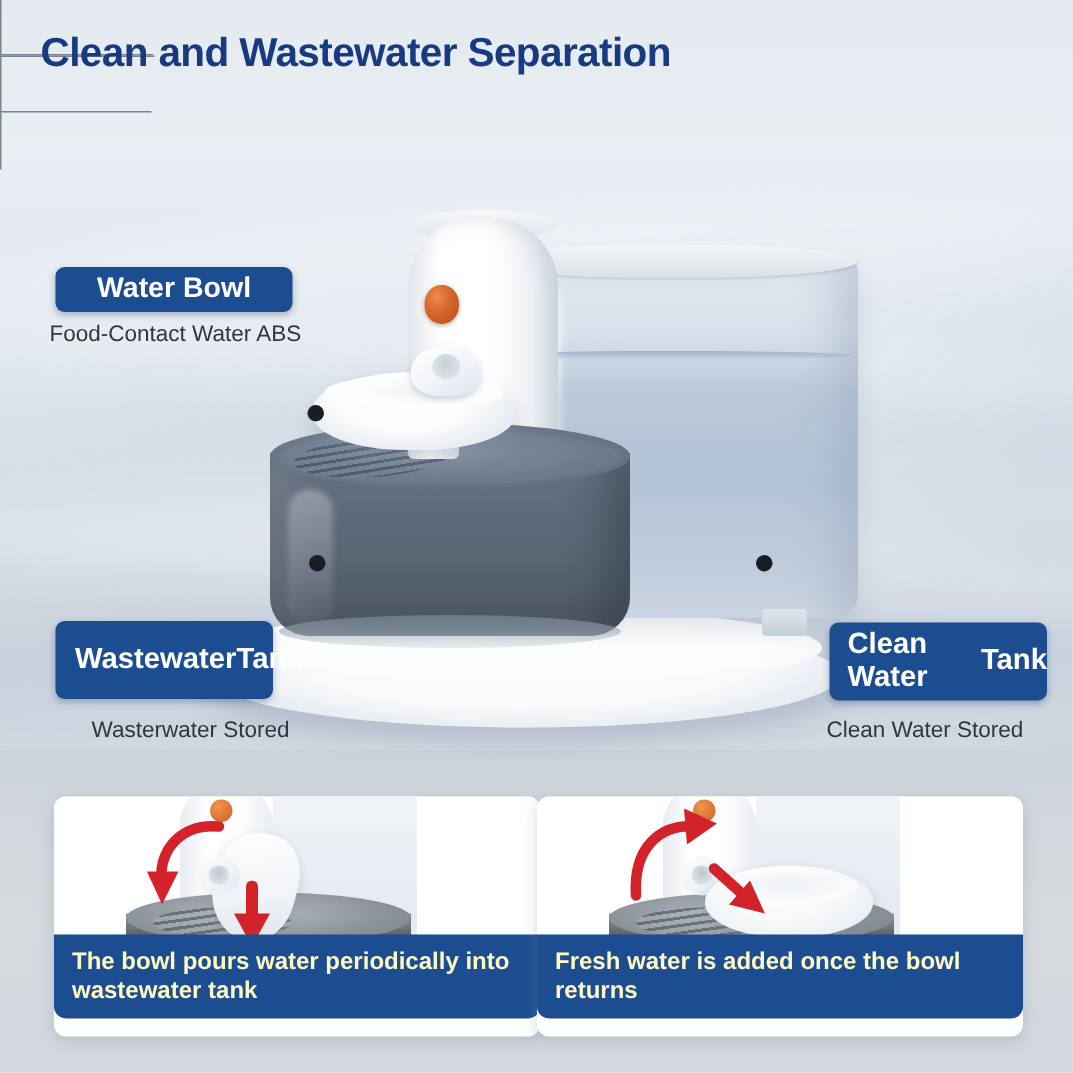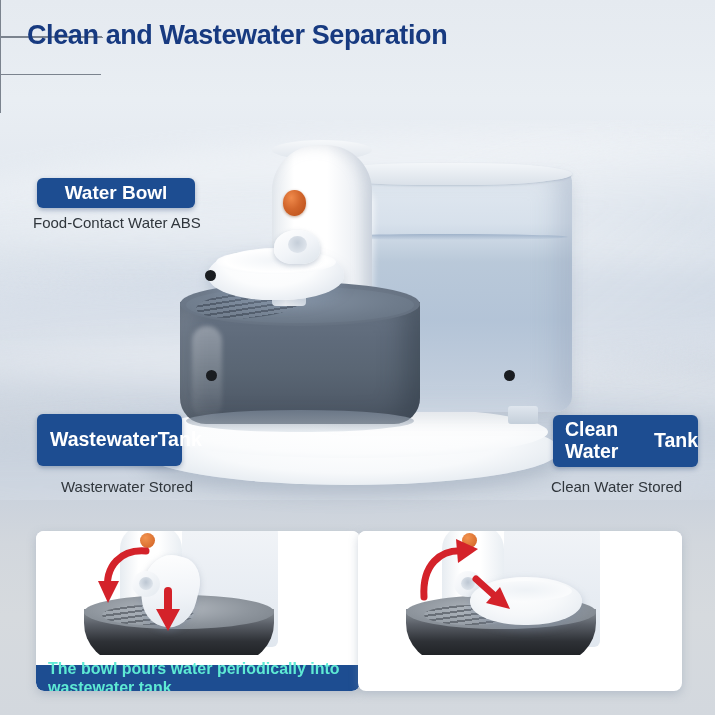--- a/index.html
+++ b/index.html
@@ -112,21 +112,21 @@
   .lead-cw-v{left:612px;top:375px;width:1px;height:38px;background:#7b838e;}
   .lead-cw-h{left:512px;top:375px;width:101px;height:1px;background:#7b838e;}
   .dot-cw{left:504px;top:370px;}
 
   
   .card{position:absolute;top:531px;width:324px;height:160px;border-radius:8px;
     background:#ffffff;box-shadow:0 3px 10px rgba(120,138,160,.35);overflow:hidden;}
   .card-l{left:36px;}
   .card-r{left:358px;}
   .card-photo{position:absolute;left:0;top:0;width:100%;height:124px;background:#ffffff;overflow:hidden;}
-  .card-cap{position:absolute;left:0;bottom:0;width:100%;height:26px;background:#1d4d91;color:#5eead4;
+  .card-cap{position:absolute;left:0;bottom:12px;width:100%;height:56px;background:#1d4d91;color:#fef9c3;
     font-size:16px;font-weight:bold;line-height:1.2;display:flex;align-items:center;
     padding:0 12px;box-sizing:border-box;border-radius:0 0 8px 8px;}
 
   
   .m-tower{position:absolute;left:84px;top:-6px;width:62px;height:112px;
     background:linear-gradient(90deg,#e7ecf1,#ffffff 30%,#ffffff 62%,#e9eef3);border-radius:24px 24px 4px 4px;}
   .m-btn{position:absolute;left:104px;top:2px;width:15px;height:15px;border-radius:50%;
     background:radial-gradient(circle at 36% 32%,#f2934f,#cf5f22);}
   .m-tank-bg{position:absolute;left:146px;top:-4px;width:96px;height:120px;
     background:linear-gradient(180deg,rgba(240,243,247,.95),rgba(223,230,238,.95));border-radius:6px;}
@@ -258,15 +258,16 @@
       <div class="m-bowl-r-in"></div>
       <svg class="arrow" style="left:56px;top:8px" width="74" height="66">
         <path d="M10 58 C8 26 26 10 50 12" stroke="#d4222a" stroke-width="7" fill="none" stroke-linecap="round"></path>
         <path d="M64 10 L42 0 L44 24 Z" fill="#d4222a"></path>
       </svg>
       <svg class="arrow" style="left:112px;top:42px" width="62" height="44">
         <path d="M6 6 L26 24" stroke="#d4222a" stroke-width="7" fill="none" stroke-linecap="round"></path>
         <path d="M40 36 L16 30 L30 14 Z" fill="#d4222a"></path>
       </svg>
     </div>
+    <div class="card-cap">Fresh water is added once the bowl returns</div>
   </div>
 
 </div>
 
 </body></html>

